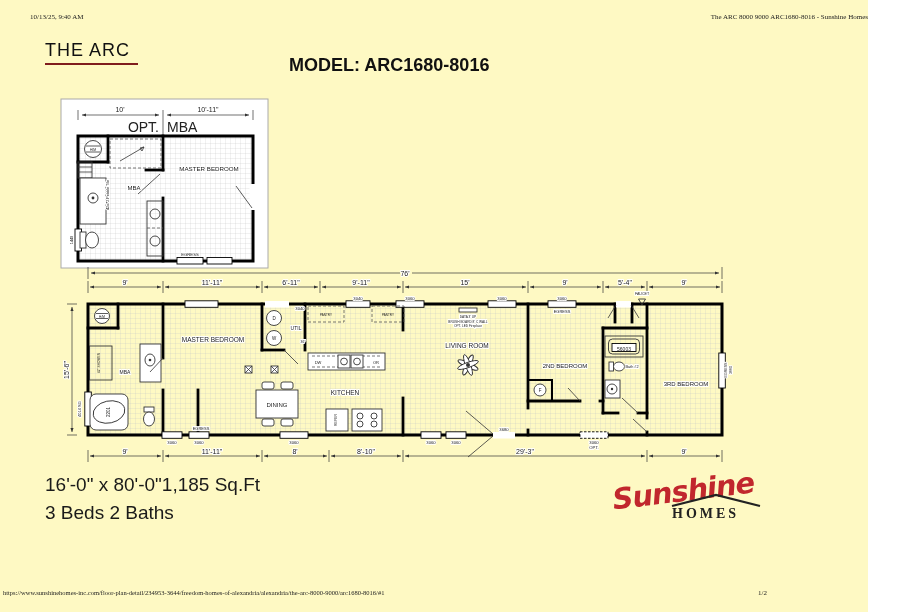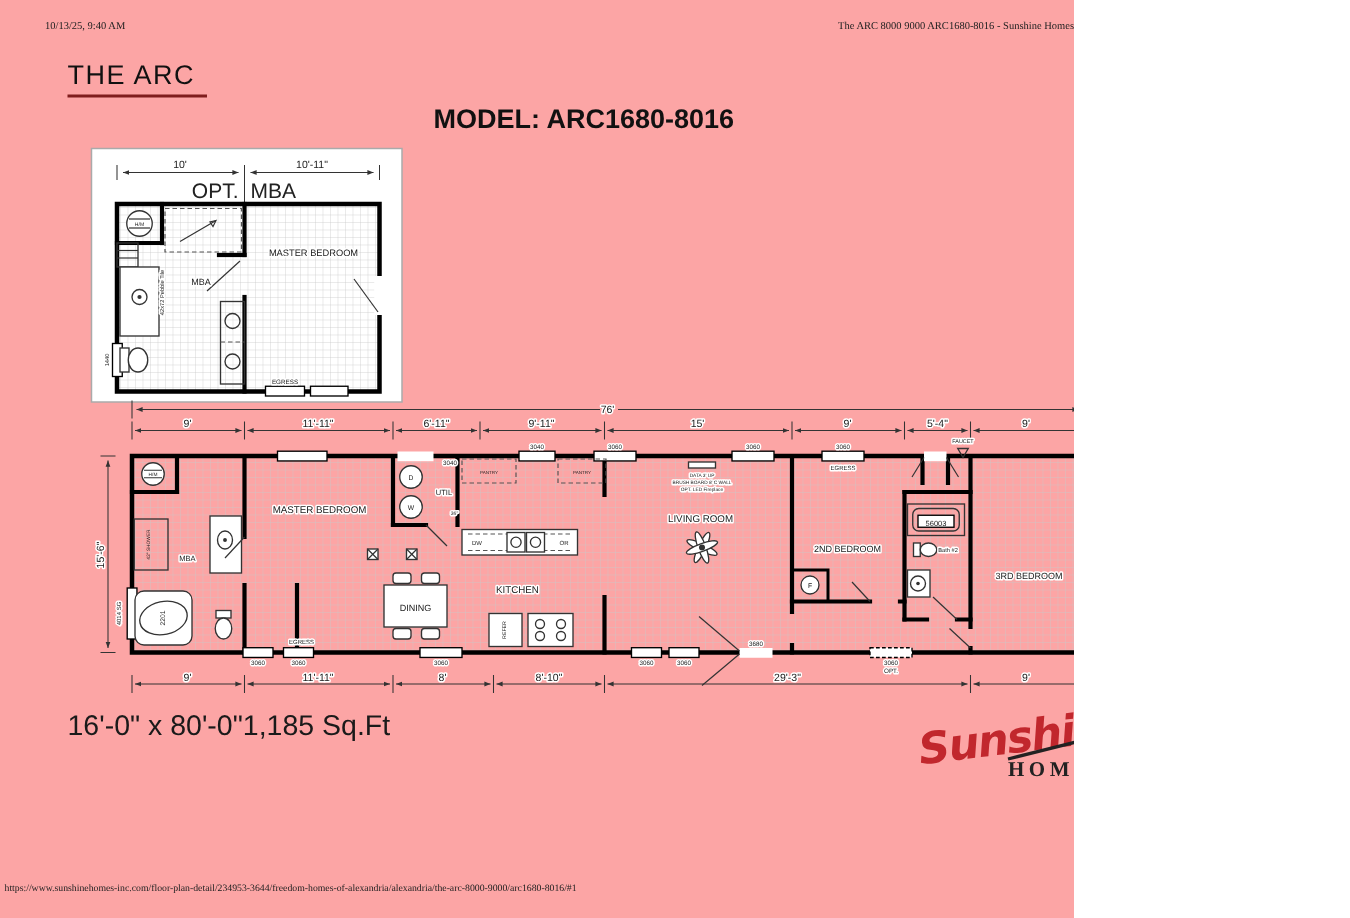--- a/index.html
+++ b/index.html
@@ -1,25 +1,25 @@
 <!DOCTYPE html>
 <html><head>
 <meta charset="utf-8">
 <style>
   html,body{margin:0;padding:0;background:#fff}
-  .page{position:relative;width:716px;height:612px;background:#fca5a5;overflow:hidden;
+  .page{position:relative;width:868px;height:612px;background:#fef9c3;overflow:hidden;
         font-family:"Liberation Sans",sans-serif;color:#111}
   .phead,.pfoot{position:absolute;font-family:"Liberation Serif",serif;color:#222}
   .pdate{top:13px;left:30px;font-size:7px}
   .ptitle{top:13px;left:0;right:0;text-align:right;font-size:7px}
   .purl{top:589px;left:3px;font-size:6.5px}
   .ppage{top:589px;left:758px;font-size:7px}
   .plan-name{position:absolute;left:45px;top:40px;font-size:18px;letter-spacing:1px;
              border-bottom:2px solid #7f1d1d;padding:0 8px 2px 0}
-  .model{position:absolute;left:289px;top:69px;font-size:18px;font-weight:bold}
+  .model{position:absolute;left:289px;top:55px;font-size:18px;font-weight:bold}
   .inset{position:absolute;left:60px;top:98px}
   .mainp{position:absolute;left:60px;top:258px}
   .size-line{position:absolute;left:45px;top:474px;font-size:19px;color:#1a1a1a}
   .area{}
   .beds{position:absolute;left:45px;top:502px;font-size:19px;color:#1a1a1a}
   .logo{position:absolute;left:612px;top:472px;width:150px;height:58px}
   .logo-script{position:absolute;left:0;top:2px;font-family:"DejaVu Sans",sans-serif;
                font-style:italic;font-weight:bold;font-size:29px;color:#c1272d;
                transform:rotate(-7deg);letter-spacing:-1px}
   .logo-homes{position:absolute;left:60px;top:34px;font-family:"Liberation Serif",serif;
@@ -376,20 +376,21 @@
       <text class="halo" x="235" y="196" font-size="7" text-anchor="middle">8'</text>
       <text class="halo" x="306" y="196" font-size="7" text-anchor="middle">8'-10"</text>
       <text class="halo" x="465" y="196" font-size="7" text-anchor="middle">29'-3"</text>
       <text class="halo" x="624" y="196" font-size="7" text-anchor="middle">9'</text>
     </g>
   </svg>
 
   <div class="size-line">
     <span>16'-0" x 80'-0"</span><span class="area">1,185 Sq.Ft</span>
   </div>
+  <div class="beds">3 Beds 2 Baths</div>
 
   <div class="logo">
     <div class="logo-script">Sunshine</div>
     <svg class="logo-roof" width="92" height="16">
       <polyline points="2,14 46,3 90,14" fill="none" stroke="#222" stroke-width="2.2"></polyline>
     </svg>
     <div class="logo-homes">HOMES</div>
   </div>
 
   <div class="pfoot purl">https://www.sunshinehomes-inc.com/floor-plan-detail/234953-3644/freedom-homes-of-alexandria/alexandria/the-arc-8000-9000/arc1680-8016/#1</div>

